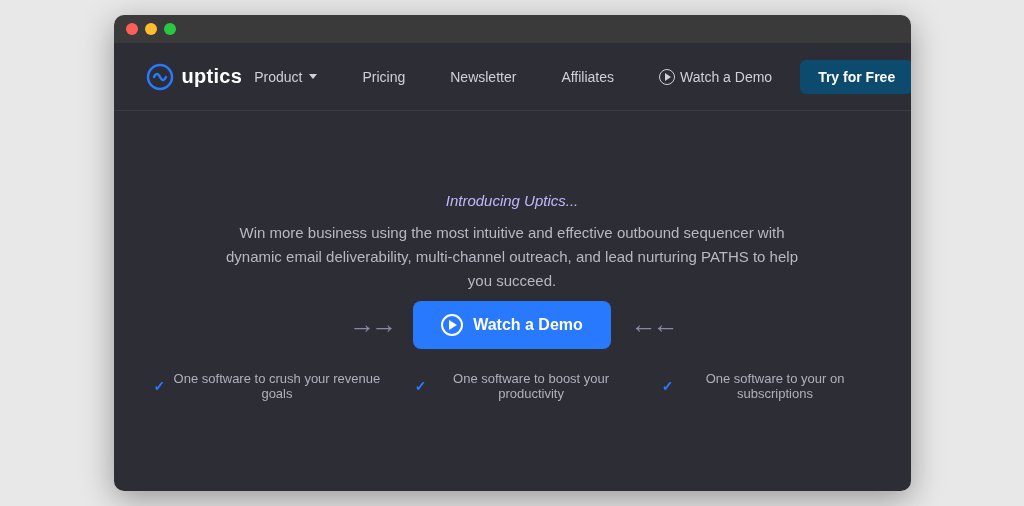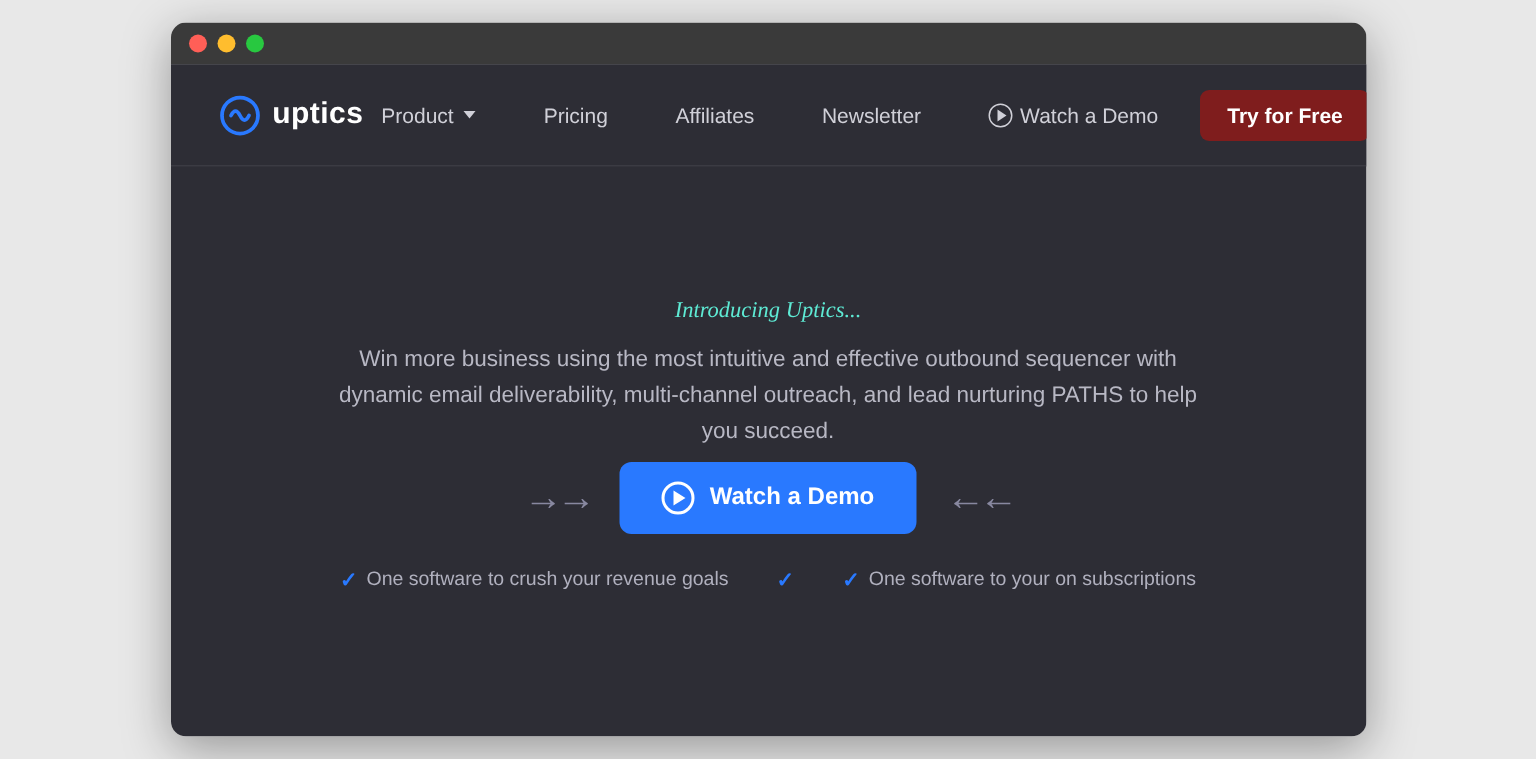--- a/index.html
+++ b/index.html
@@ -114,21 +114,21 @@
     .play-triangle-sm {
       width: 0;
       height: 0;
       border-top: 4px solid transparent;
       border-bottom: 4px solid transparent;
       border-left: 6px solid #d0d0d8;
       margin-left: 1px;
     }
 
     .btn-try {
-      background: #7f1d1d;
+      background: #0c4a6e;
       color: #ffffff;
       border: none;
       border-radius: 6px;
       padding: 9px 18px;
       font-size: 14px;
       font-weight: 600;
       cursor: pointer;
       white-space: nowrap;
     }
 
@@ -157,25 +157,25 @@
       display: flex;
       flex-direction: column;
       align-items: center;
       justify-content: center;
       text-align: center;
       padding: 10px 40px 20px;
       position: relative;
     }
 
     .introducing {
-      color: #5eead4;
+      color: #c4b5fd;
       font-size: 15px;
       font-style: italic;
       margin-bottom: 12px;
-      font-family: Liberation Serif, serif;
+      font-family: Liberation Sans, sans-serif;
     }
 
     .hero-headline {
       color: #ffffff;
       font-size: 46px;
       font-weight: 800;
       line-height: 1.1;
       margin-bottom: 16px;
       max-width: 740px;
     }
@@ -278,24 +278,24 @@
 
       <div class="nav-links">
         <a class="nav-link">
           <span>Product</span>
           <span class="chevron-down"></span>
         </a>
         <a class="nav-link">
           <span>Pricing</span>
         </a>
         <a class="nav-link">
+          <span>Newsletter</span>
+        </a>
+        <a class="nav-link">
           <span>Affiliates</span>
-        </a>
-        <a class="nav-link">
-          <span>Newsletter</span>
         </a>
         <a class="nav-link nav-link-demo">
           <div class="play-circle-sm">
             <div class="play-triangle-sm"></div>
           </div>
           <span>Watch a Demo</span>
         </a>
       </div>
 
       <button class="btn-try">Try for Free</button>
@@ -317,20 +317,21 @@
         <span class="arrow-right">←←</span>
       </div>
 
       <div class="features-row">
         <div class="feature-item">
           <span class="check-icon">✓</span>
           <span>One software to crush your revenue goals</span>
         </div>
         <div class="feature-item">
           <span class="check-icon">✓</span>
+          <span>One software to boost your productivity</span>
         </div>
         <div class="feature-item">
           <span class="check-icon">✓</span>
           <span>One software to your on subscriptions</span>
         </div>
       </div>
     </section>
 
   </div>
 </div>

